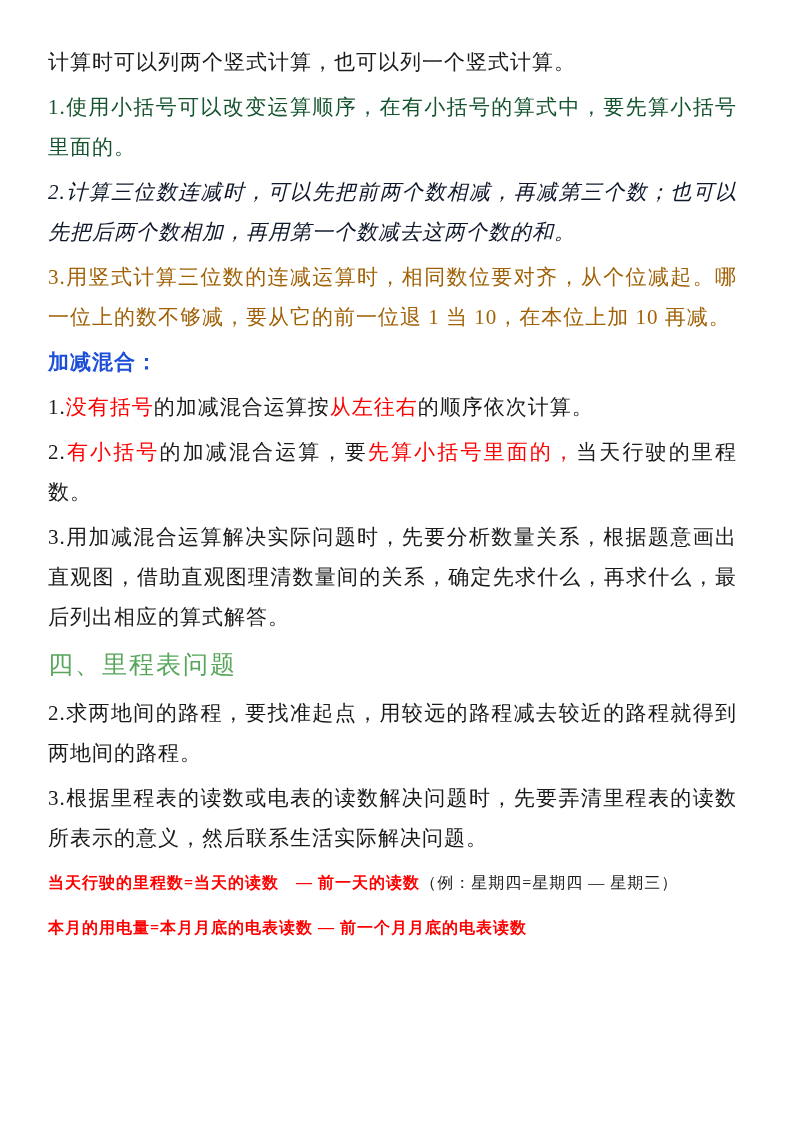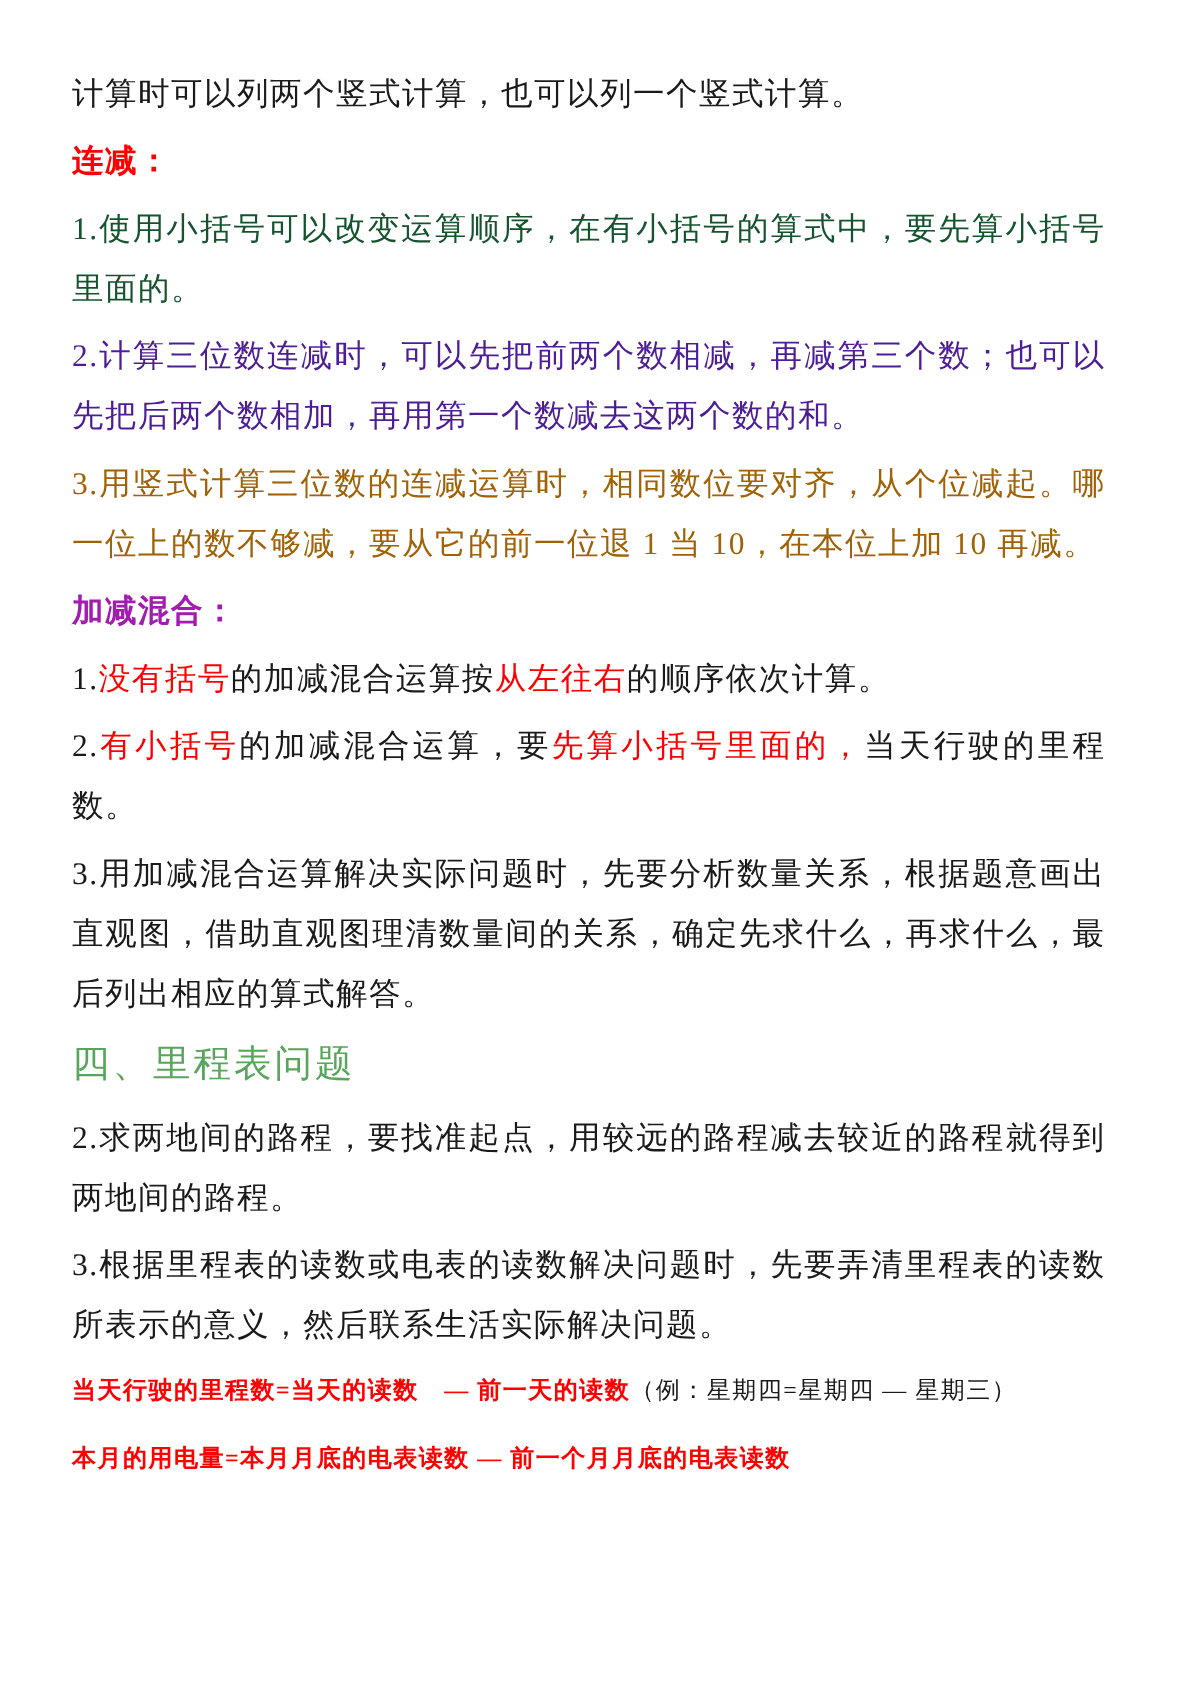--- a/index.html
+++ b/index.html
@@ -48,25 +48,24 @@
   }
   .seg-red {  }
   .seg-bold { font-weight: bold; }
 </style>
 </head>
 <body style="background: rgb(255, 255, 255);">
 
 <div class="doc">
   <div id="doc-body">
       <div class="blk p" style="color: rgb(26, 26, 26);"><span>计算时可以列两个竖式计算，也可以列一个竖式计算。</span></div>
-      <div class="blk hr" style="color: rgb(254, 0, 0);"><span class="seg-red" style="color: rgb(254, 0, 0);">连减：</span></div>
       <div class="blk p" style="color: #14532d;"><span>1.使用小括号可以改变运算顺序，在有小括号的算式中，要先算小括号里面的。</span></div>
-      <div class="blk p" style="color: #4c1d95;"><span>2.计算三位数连减时，可以先把前两个数相减，再减第三个数；也可以先把后两个数相加，再用第一个数减去这两个数的和。</span></div>
+      <div class="blk p" style="color: #0f172a; font-style: italic;"><span>2.计算三位数连减时，可以先把前两个数相减，再减第三个数；也可以先把后两个数相加，再用第一个数减去这两个数的和。</span></div>
       <div class="blk p" style="color: #a16207;"><span>3.用竖式计算三位数的连减运算时，相同数位要对齐，从个位减起。哪一位上的数不够减，要从它的前一位退 1 当 10，在本位上加 10 再减。</span></div>
-      <div class="blk hr" style="color: rgb(254, 0, 0);"><span class="seg-red" style="color: #a21caf;">加减混合：</span></div>
+      <div class="blk hr" style="color: rgb(254, 0, 0);"><span class="seg-red" style="color: #1d4ed8;">加减混合：</span></div>
       <div class="blk p" style="color: rgb(26, 26, 26);"><span>1.</span><span class="seg-red" style="color: rgb(254, 0, 0);">没有括号</span><span>的加减混合运算按</span><span class="seg-red" style="color: rgb(254, 0, 0);">从左往右</span><span>的顺序依次计算。</span></div>
       <div class="blk p" style="color: rgb(26, 26, 26);"><span>2.</span><span class="seg-red" style="color: rgb(254, 0, 0);">有小括号</span><span>的加减混合运算，要</span><span class="seg-red" style="color: rgb(254, 0, 0);">先算小括号里面的，</span><span>当天行驶的里程数。</span></div>
       <div class="blk p" style="color: rgb(26, 26, 26);"><span>3.用加减混合运算解决实际问题时，先要分析数量关系，根据题意画出直观图，借助直观图理清数量间的关系，确定先求什么，再求什么，最后列出相应的算式解答。</span></div>
       <div class="blk hg" style="color: rgb(87, 166, 91);"><span style="color: rgb(87, 166, 91);">四、里程表问题</span></div>
       <div class="blk p" style="color: rgb(26, 26, 26);"><span>2.求两地间的路程，要找准起点，用较远的路程减去较近的路程就得到两地间的路程。</span></div>
       <div class="blk p" style="color: rgb(26, 26, 26);"><span>3.根据里程表的读数或电表的读数解决问题时，先要弄清里程表的读数所表示的意义，然后联系生活实际解决问题。</span></div>
       <div class="blk pf" style="color: rgb(26, 26, 26);"><span class="seg-red seg-bold" style="color: rgb(254, 0, 0);">当天行驶的里程数=当天的读数　—  前一天的读数</span><span>（例：星期四=星期四 — 星期三）</span></div>
       <div class="blk pf" style="color: rgb(26, 26, 26);"><span class="seg-red seg-bold" style="color: rgb(254, 0, 0);">本月的用电量=本月月底的电表读数 —  前一个月月底的电表读数</span></div>
     </div>
 </div>

